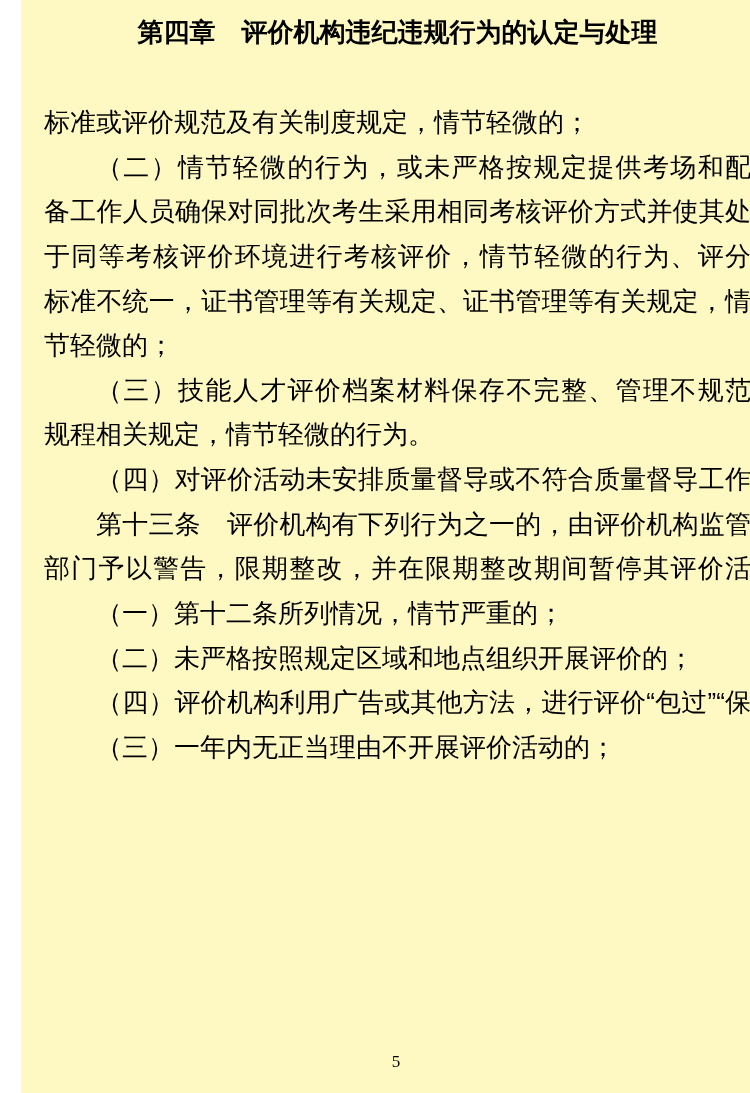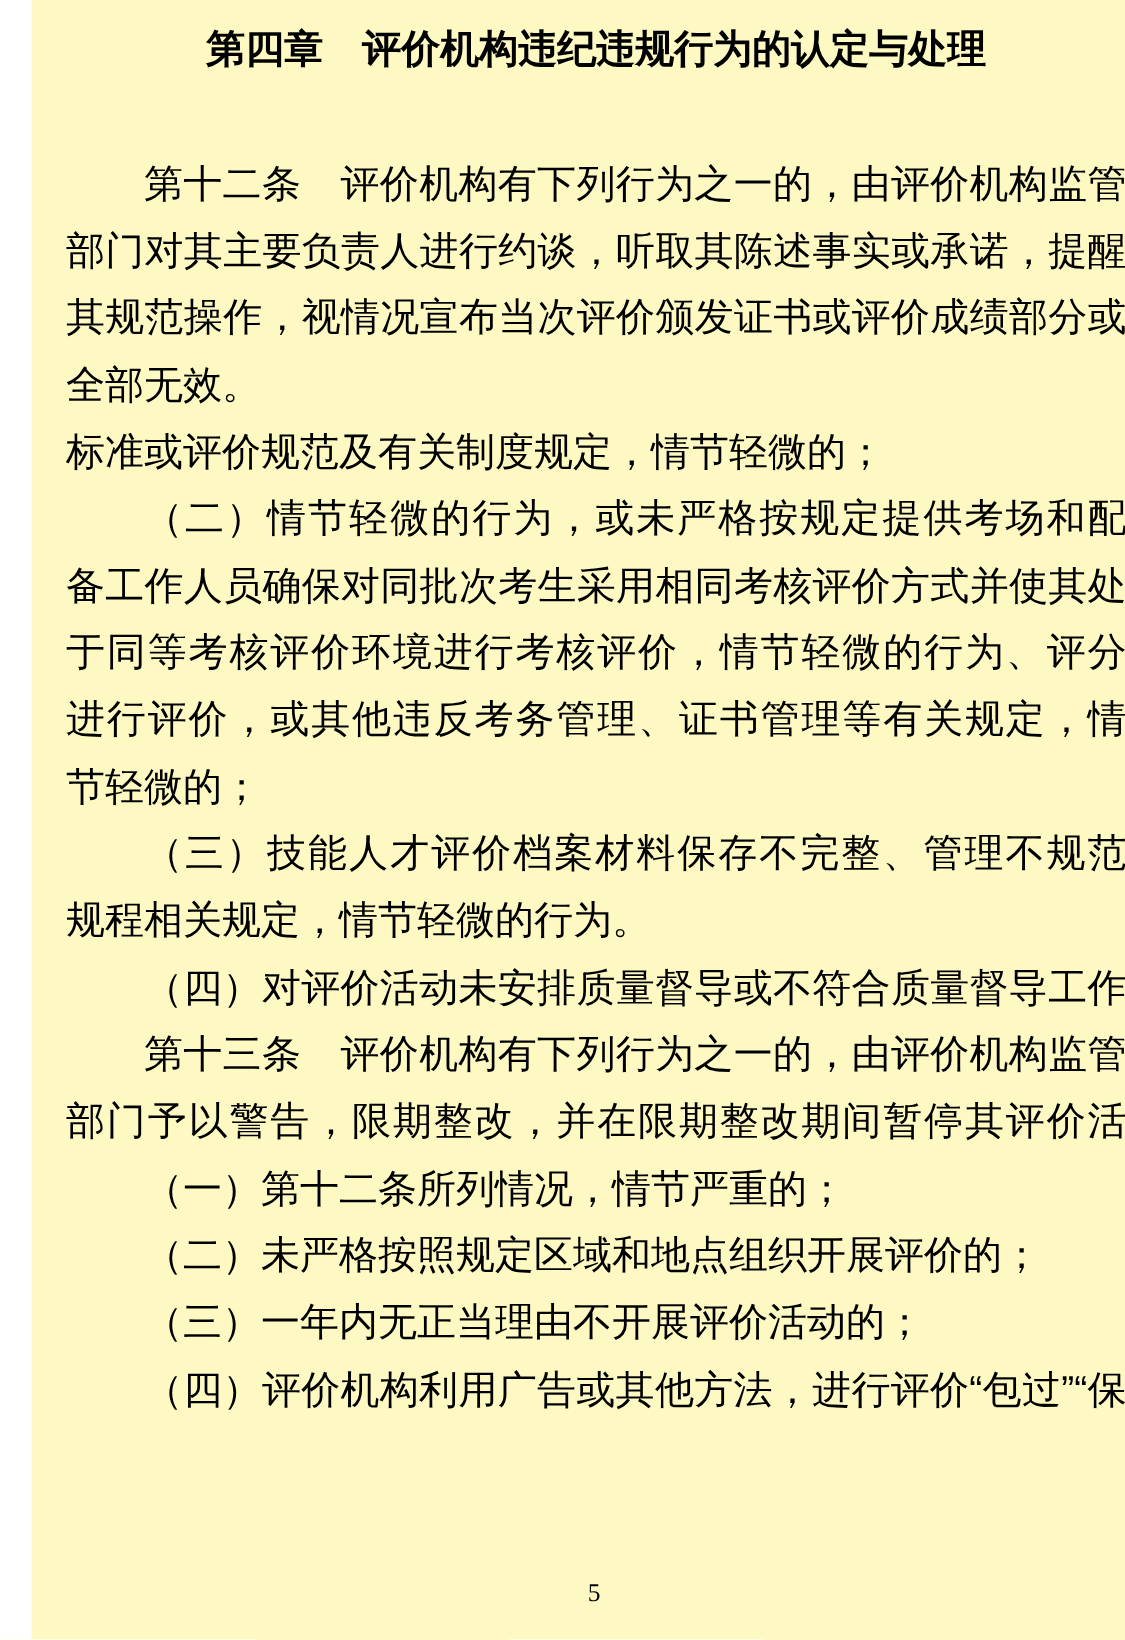--- a/index.html
+++ b/index.html
@@ -62,54 +62,48 @@
   }
 </style>
 </head>
 <body>
 
 <div class="page">
   <div class="content">
     <h1 class="doc-title">第四章　评价机构违纪违规行为的认定与处理</h1>
     <div id="paragraphs">
         <div class="para">
-          <div class="line first fill">第十二条　评价机构有下列行为之一的，由评价机构监管</div>
-          <div class="line fill">部门对其主要负责人进行约谈，听取其陈述事实或承诺，提醒</div>
-          <div class="line fill">其规范操作，视情况宣布当次评价颁发证书或评价成绩部分或</div>
-          <div class="line">全部无效。</div>
-        </div>
-        <div class="para">
           <div class="line">标准或评价规范及有关制度规定，情节轻微的；</div>
         </div>
         <div class="para">
           <div class="line first fill">（二）情节轻微的行为，或未严格按规定提供考场和配</div>
           <div class="line fill">备工作人员确保对同批次考生采用相同考核评价方式并使其处</div>
           <div class="line fill">于同等考核评价环境进行考核评价，情节轻微的行为、评分</div>
-          <div class="line fill">进行评价，或其他违反考务管理、证书管理等有关规定，情</div>
+          <div class="line fill">标准不统一，证书管理等有关规定、证书管理等有关规定，情</div>
           <div class="line">节轻微的；</div>
         </div>
         <div class="para">
           <div class="line first">（三）技能人才评价档案材料保存不完整、管理不规范的；</div>
         </div>
         <div class="para">
           <div class="line">规程相关规定，情节轻微的行为。</div>
           <div class="line first fill">（四）对评价活动未安排质量督导或不符合质量督导工作</div>
         </div>
         <div class="para">
           <div class="line first fill">第十三条　评价机构有下列行为之一的，由评价机构监管</div>
           <div class="line fill">部门予以警告，限期整改，并在限期整改期间暂停其评价活动，</div>
         </div>
         <div class="para">
           <div class="line first">（一）第十二条所列情况，情节严重的；</div>
         </div>
         <div class="para">
           <div class="line first">（二）未严格按照规定区域和地点组织开展评价的；</div>
         </div>
         <div class="para">
-          <div class="line first">（三）一年内无正当理由不开展评价活动的；</div>
+          <div class="line first fill">（四）评价机构利用广告或其他方法，进行评价“包过”“保</div>
         </div>
         <div class="para">
-          <div class="line first fill">（四）评价机构利用广告或其他方法，进行评价“包过”“保</div>
+          <div class="line first">（三）一年内无正当理由不开展评价活动的；</div>
         </div>
       </div>
   </div>
   <div class="page-num">5</div>
 </div>
 
 </body></html>

